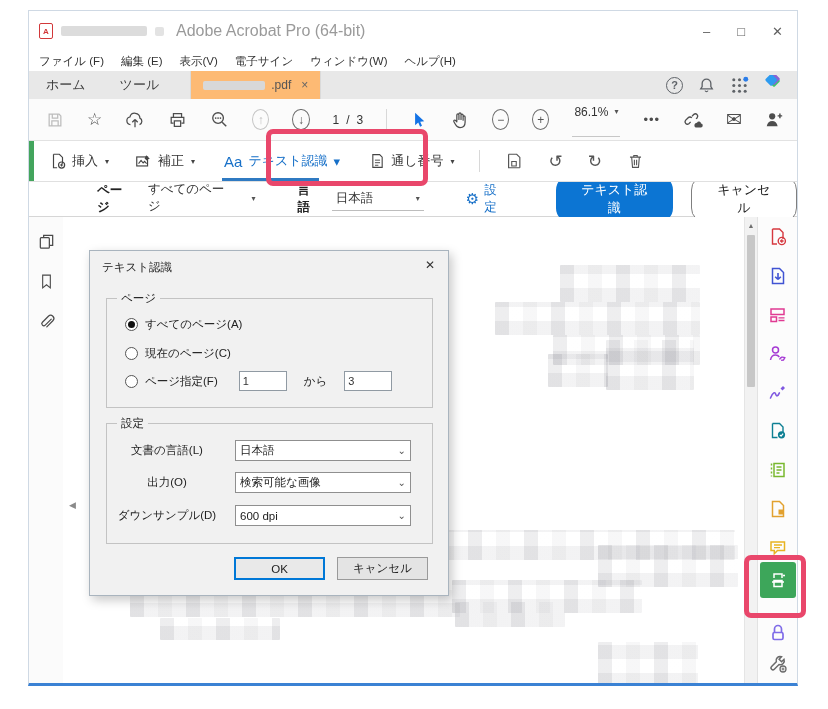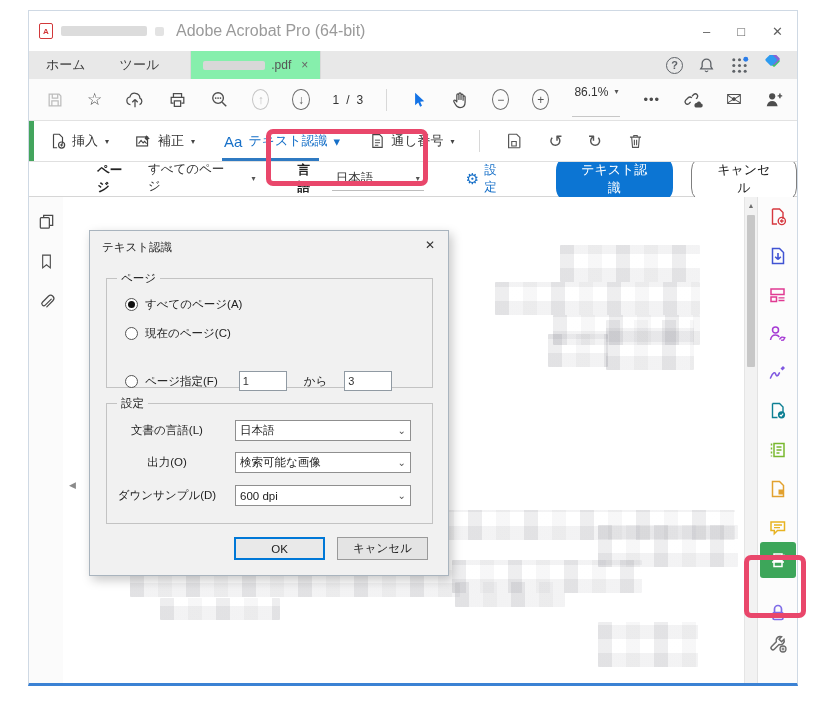--- a/index.html
+++ b/index.html
@@ -25,21 +25,21 @@
   .winbtns { margin-left:auto; display:flex; gap:27px; color:#5f5f5f; font-size:13px; }
   .winbtns span { cursor:default; }
 
   
   .menubar { height:20px; display:flex; align-items:center; gap:17px; padding-left:10px;
     font-size:11.5px; color:#333; background:#fff; }
 
   
   .tabbar { height:28px; background:#e8e8e8; display:flex; align-items:stretch; font-size:13px; }
   .tab { display:flex; align-items:center; padding:0 17px; color:#3c3c3c; }
-  .doctab { margin-left:14px; background:#86efac; border-left:1px solid #dadada; border-right:1px solid #dadada;
+  .doctab { margin-left:14px; background:#fdba74; border-left:1px solid #dadada; border-right:1px solid #dadada;
     display:flex; align-items:center; gap:6px; padding:0 12px; }
   .doctab .name { width:62px; height:9px; background:#d8d8d8; border-radius:2px; }
   .doctab .ext { font-size:12px; color:#555; }
   .doctab .x { font-size:12px; color:#666; margin-left:4px; }
   .tabbar-right { margin-left:auto; display:flex; align-items:center; gap:15px; padding-right:13px; }
   .helpcirc { width:17px; height:17px; border:1.4px solid #5f6368; border-radius:50%;
     font-size:11px; color:#5f6368; display:flex; align-items:center; justify-content:center; font-weight:bold; }
 
   
   .toolbar { height:42px; background:#fbfbfb; border-bottom:1px solid #e2e2e2;
@@ -145,20 +145,28 @@
     <span class="blurblock t1"></span>
     <span class="blurblock t2"></span>
     <span class="apptitle">Adobe Acrobat Pro (64-bit)</span>
     <span class="winbtns">
       <span>–</span>
       <span>□</span>
       <span>✕</span>
     </span>
   </div>
 
+  <div class="menubar">
+    <span>ファイル (F)</span>
+    <span>編集 (E)</span>
+    <span>表示(V)</span>
+    <span>電子サイン</span>
+    <span>ウィンドウ(W)</span>
+    <span>ヘルプ(H)</span>
+  </div>
 
   <div class="tabbar">
     <span class="tab">ホーム</span>
     <span class="tab">ツール</span>
     <span class="doctab">
       <span class="name"></span>
       <span class="ext">.pdf</span>
       <span class="x">×</span>
     </span>
     <span class="tabbar-right">
@@ -388,21 +396,21 @@
         <div class="grp grp1">
           <span class="grp-label">ページ</span>
           <span class="radiorow" style="top:18px;">
             <span class="radio sel"></span>
             <span>すべてのページ(A)</span>
           </span>
           <span class="radiorow" style="top:47px;">
             <span class="radio"></span>
             <span>現在のページ(C)</span>
           </span>
-          <span class="radiorow" style="top:92px;">
+          <span class="radiorow" style="top:72px;">
             <span class="radio"></span>
             <span>ページ指定(F)</span>
             <input class="rangein" value="1" style="">
             <span class="kara">から</span>
             <input class="rangein second" value="3" style="">
           </span>
         </div>
 
         <div class="grp grp2">
           <span class="grp-label">設定</span>

